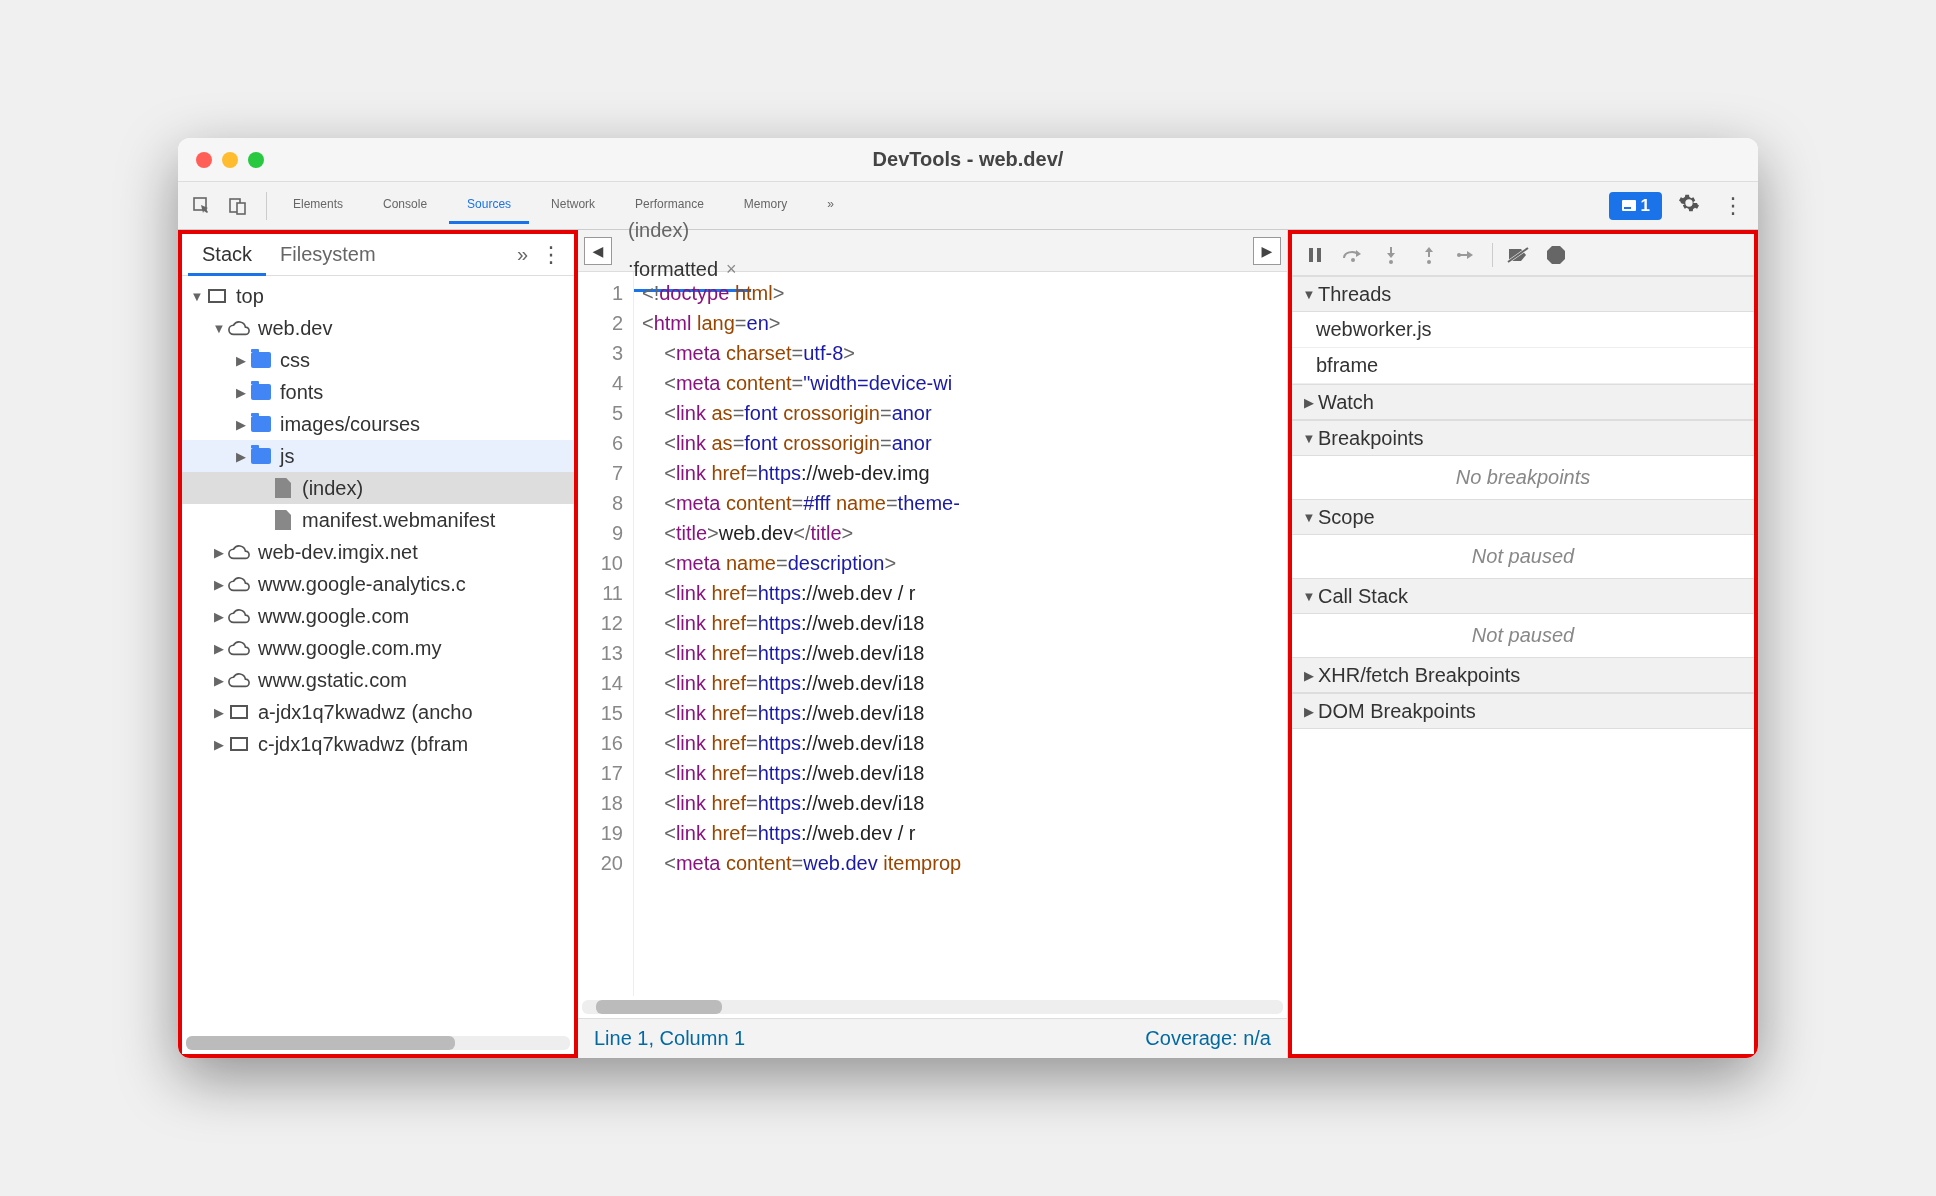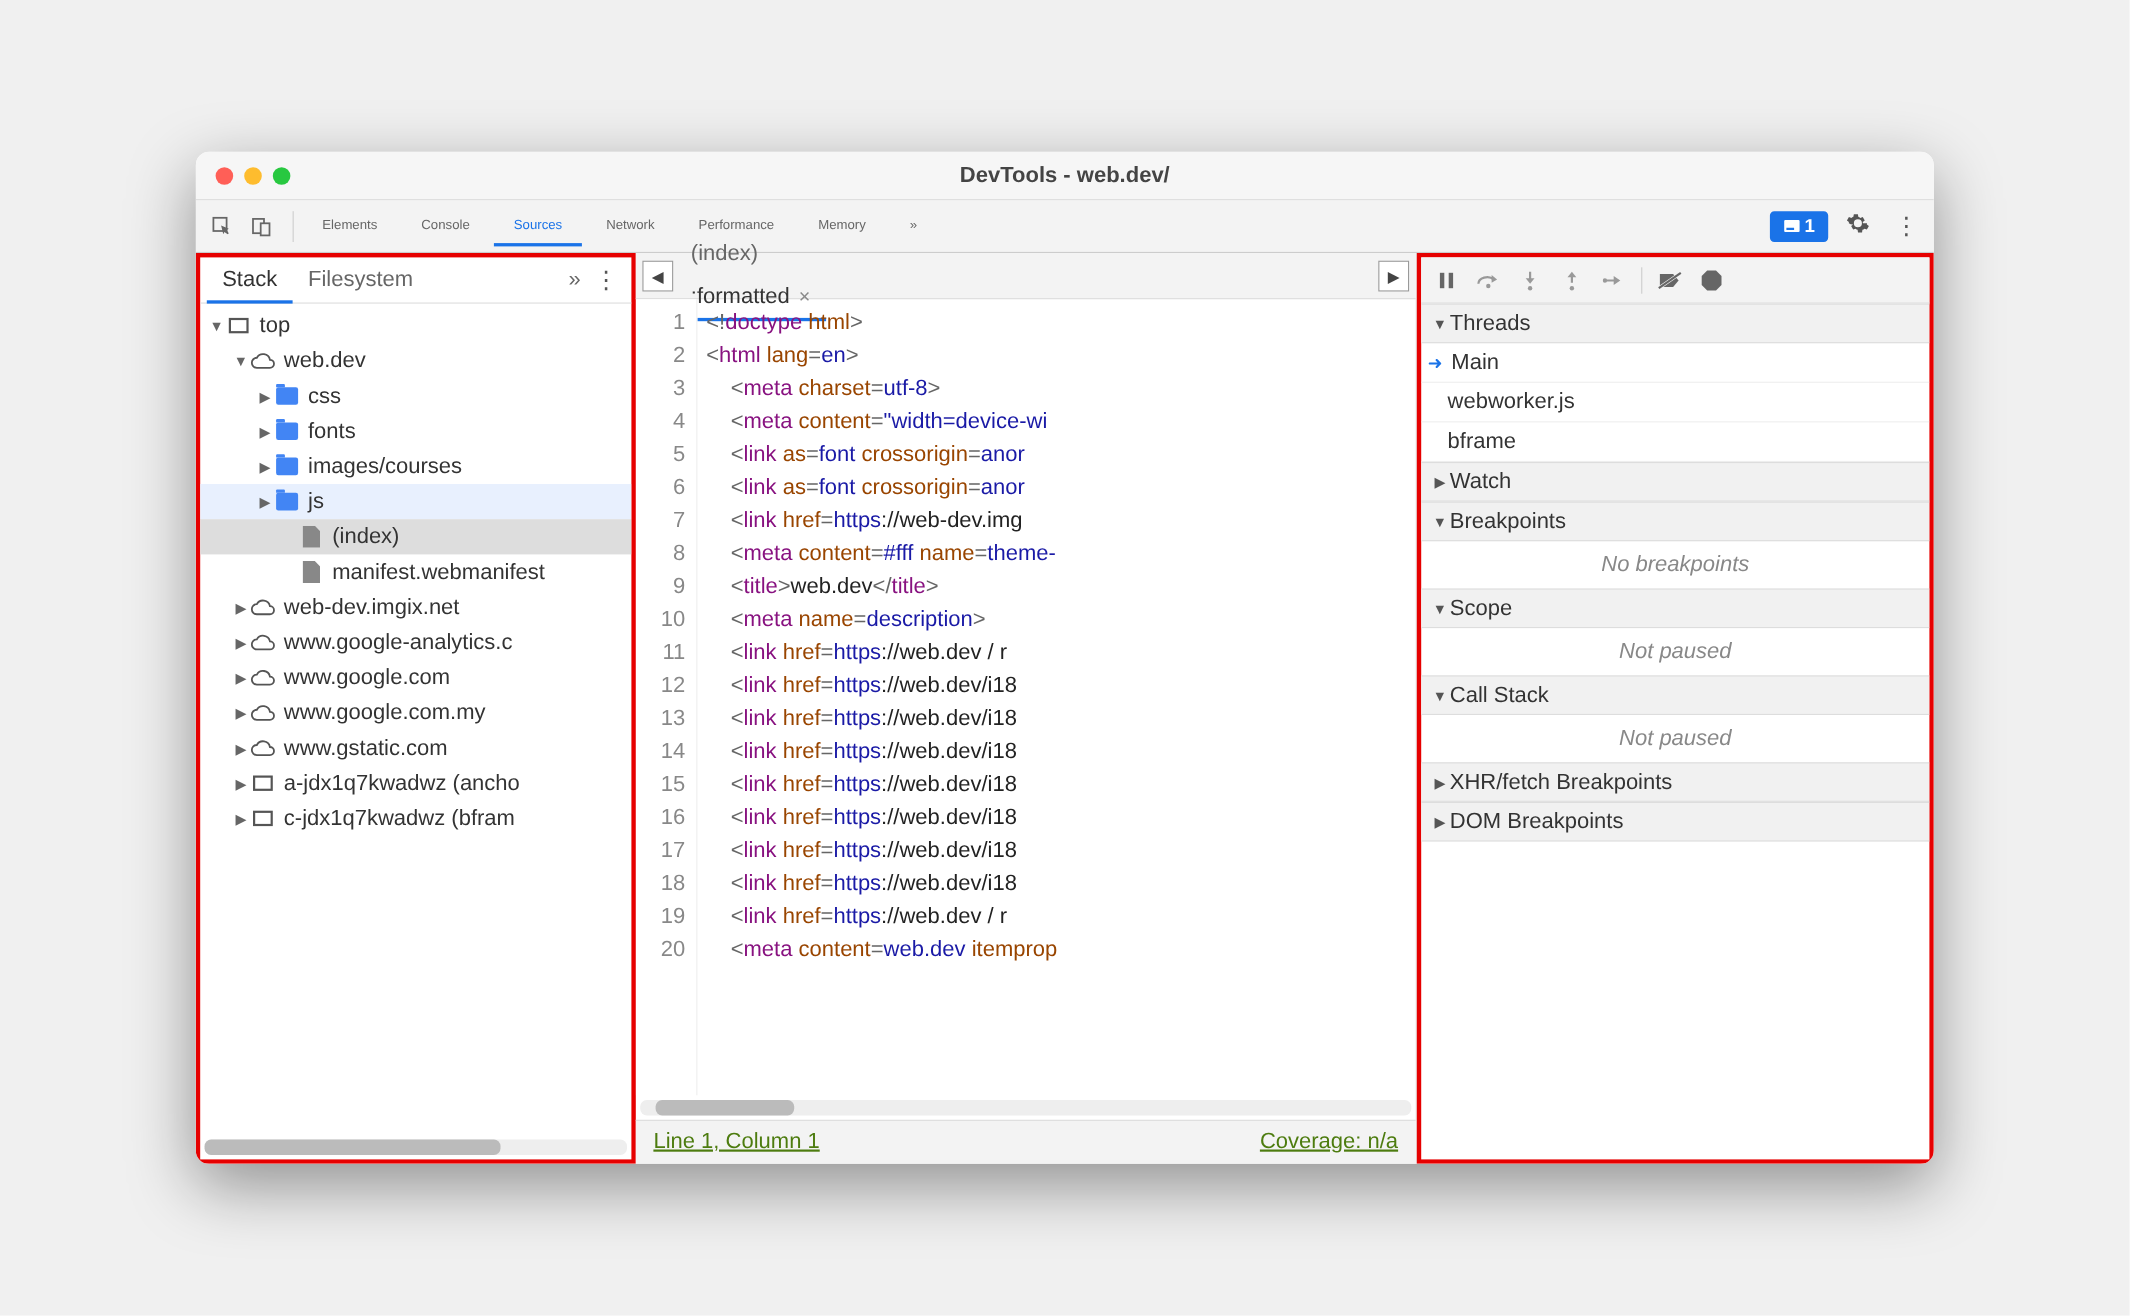--- a/index.html
+++ b/index.html
@@ -44,21 +44,21 @@
 .cp-tab.active { color: #333; border-bottom: 3px solid #1a73e8; margin-bottom: -1px; }
 .cp-tab .x { color: #888; font-size: 18px; }
 .code-area { flex: 1; display: flex; overflow: hidden; font-family: Menlo, Monaco, Consolas, monospace; font-size: 20px; line-height: 30px; }
 .gutter { width: 56px; text-align: right; color: #888; padding: 6px 10px 6px 0; background: #fff; border-right: 1px solid #eee; }
 .code { flex: 1; padding: 6px 0 6px 8px; overflow: hidden; white-space: pre; color: #222; }
 .code .tag { color: #881280; }
 .code .attr { color: #994500; }
 .code .val { color: #1a1aa6; }
 .code .eq { color: #666; }
 .code .punc { color: #666; }
-.cp-status { height: 40px; border-top: 1px solid #ddd; display: flex; align-items: center; justify-content: space-between; padding: 0 16px; font-size: 20px; color: #4d7c0f; background: #f3f3f3; text-decoration: underline; }
+.cp-status { height: 40px; border-top: 1px solid #ddd; display: flex; align-items: center; justify-content: space-between; padding: 0 16px; font-size: 20px; color: #0369a1; background: #f3f3f3; }
 .right-panel { width: 470px; border: 4px solid #e60000; display: flex; flex-direction: column; background: #fff; }
 .rp-toolbar { height: 42px; display: flex; align-items: center; gap: 12px; padding: 0 10px; border-bottom: 1px solid #ddd; background: #f3f3f3; }
 .rp-btn { width: 26px; height: 26px; display: flex; align-items: center; justify-content: center; color: #888; cursor: pointer; }
 .rp-sep { width: 1px; height: 24px; background: #ccc; }
 .rp-body { flex: 1; overflow: auto; font-size: 20px; }
 .section-head { display: flex; align-items: center; height: 36px; padding: 0 10px; background: #f1f1f1; border-top: 1px solid #ddd; border-bottom: 1px solid #ddd; color: #333; cursor: pointer; }
 .section-head .tw { color: #555; }
 .thread-row { display: flex; align-items: center; height: 36px; padding: 0 10px 0 24px; border-bottom: 1px solid #eee; color: #333; cursor: pointer; }
 .thread-row.active::before { content: '➜'; color: #1a73e8; margin-right: 8px; margin-left: -18px; font-size: 16px; }
 .empty-msg { text-align: center; color: #888; font-style: italic; padding: 10px 0; }
@@ -348,21 +348,20 @@
             <svg width="20" height="20" viewBox="0 0 20 20">
               <path d="M6 1 h8 l5 5 v8 l-5 5 h-8 l-5-5 v-8 z" fill="#666"></path>
             </svg>
           </div>
       </div>
       <div class="rp-body" id="rp-body">
           <div class="section-head">
             <span class="tw">▼</span>
             <span>Threads</span>
           </div>
-          <div class="thread-row active">Main</div>
           <div class="thread-row">webworker.js</div>
           <div class="thread-row">bframe</div>
           <div class="section-head">
             <span class="tw">▶</span>
             <span>Watch</span>
           </div>
           <div class="section-head">
             <span class="tw">▼</span>
             <span>Breakpoints</span>
           </div>

